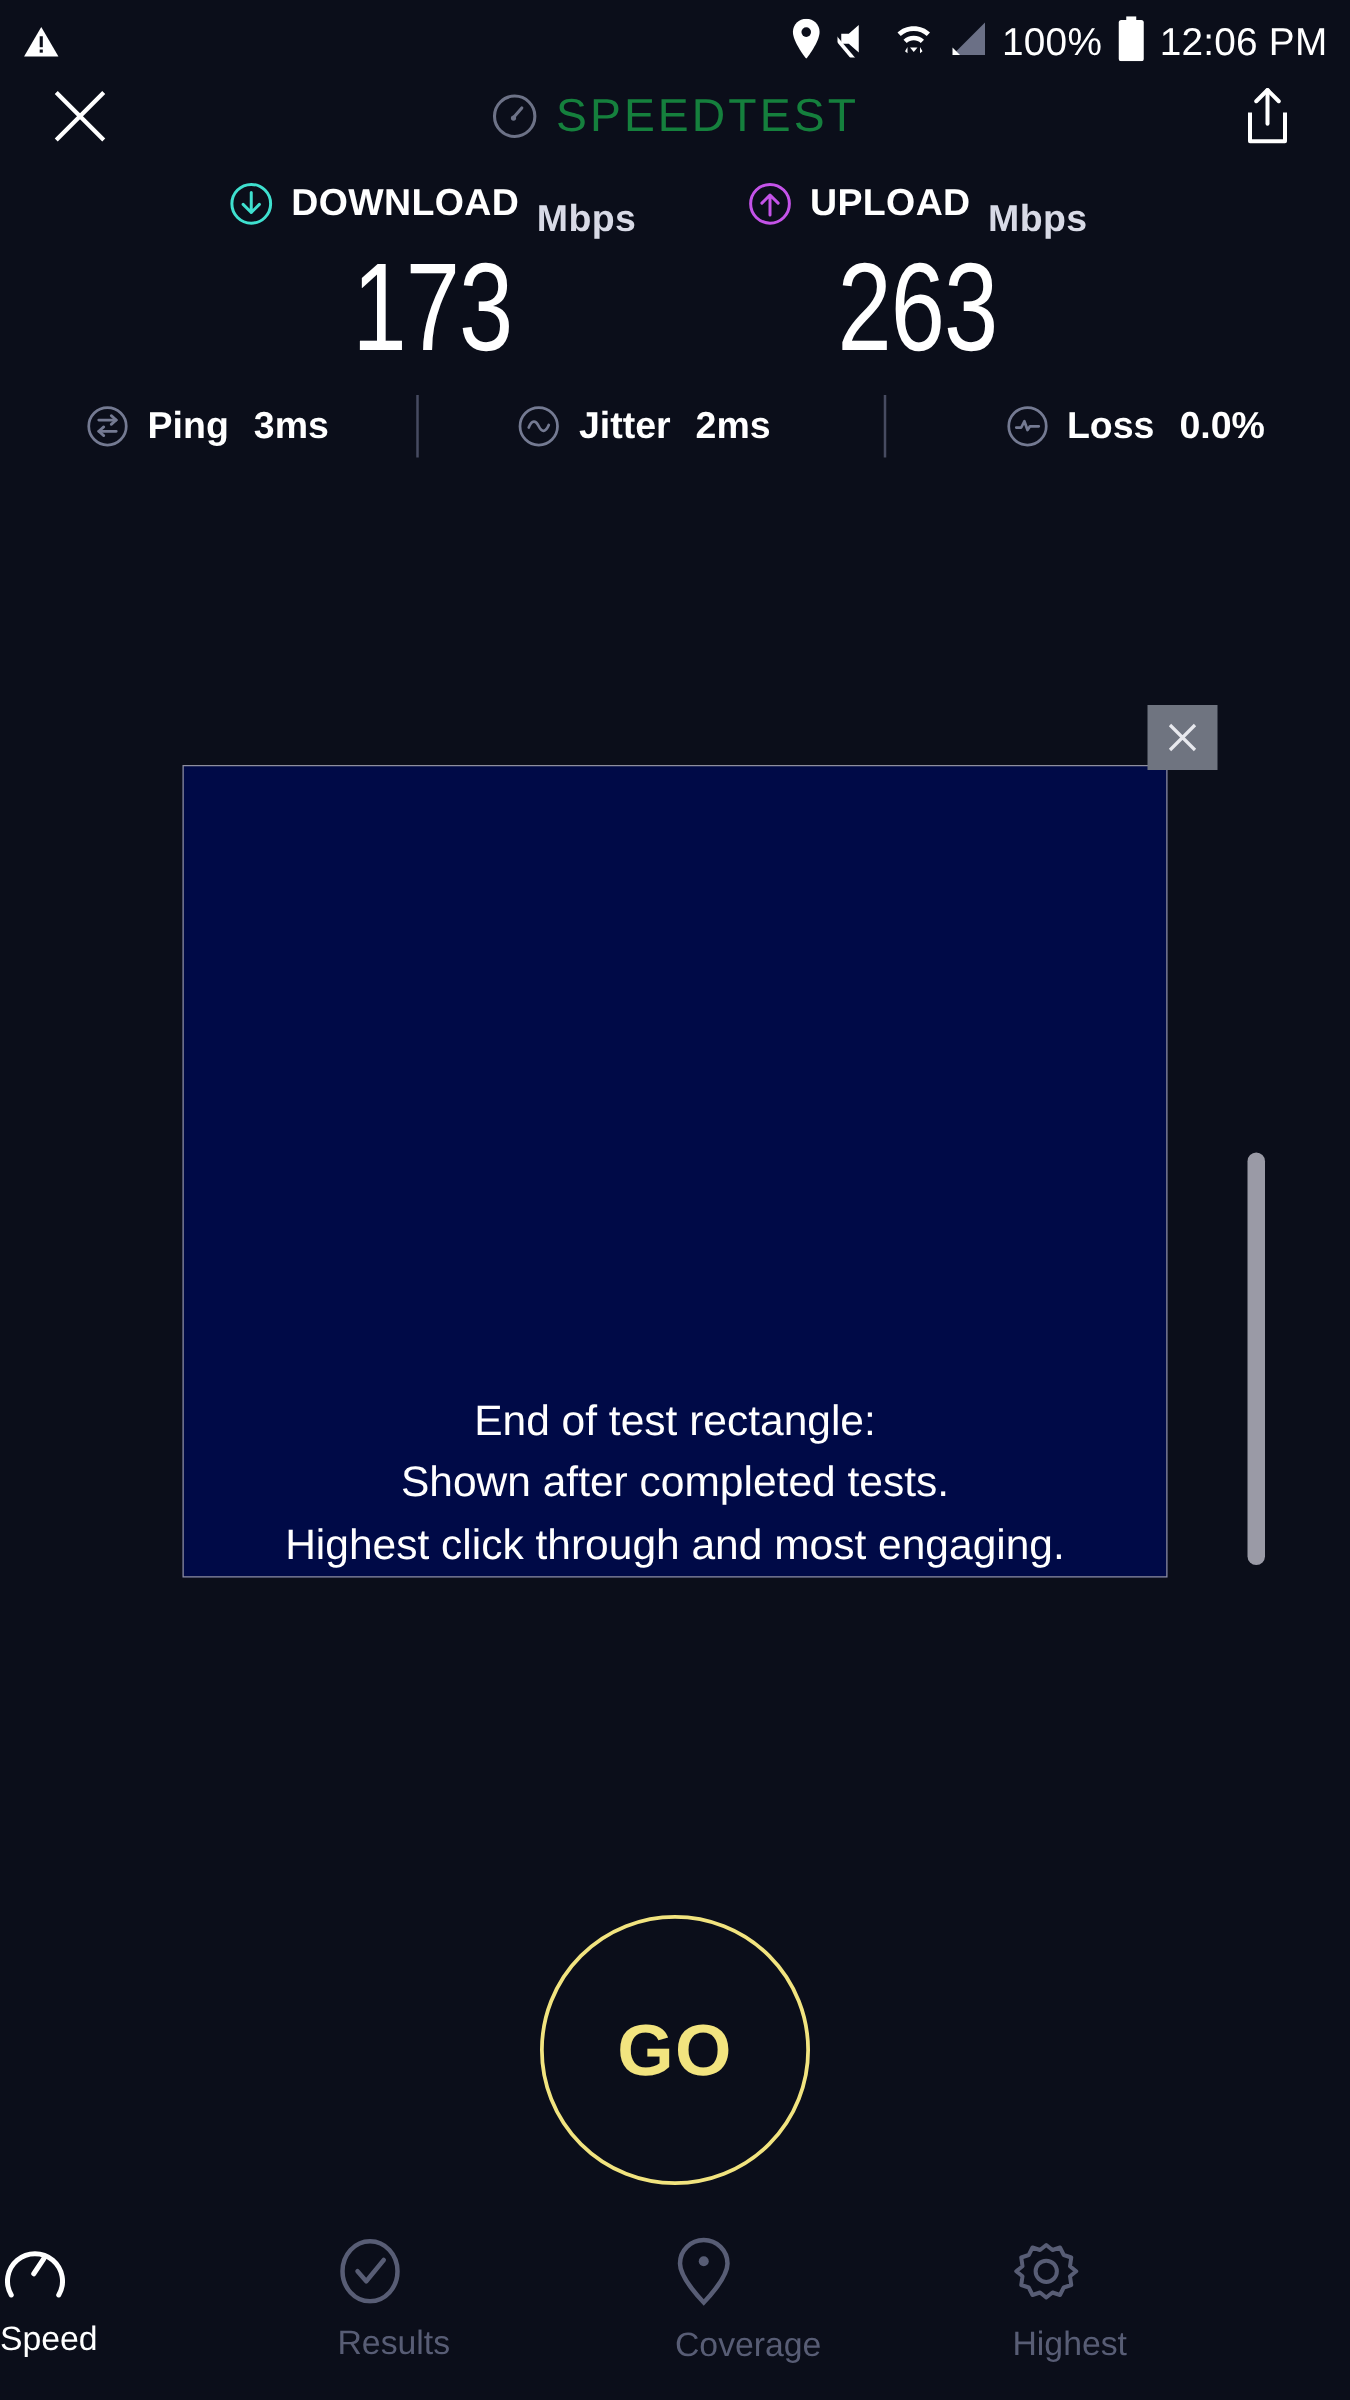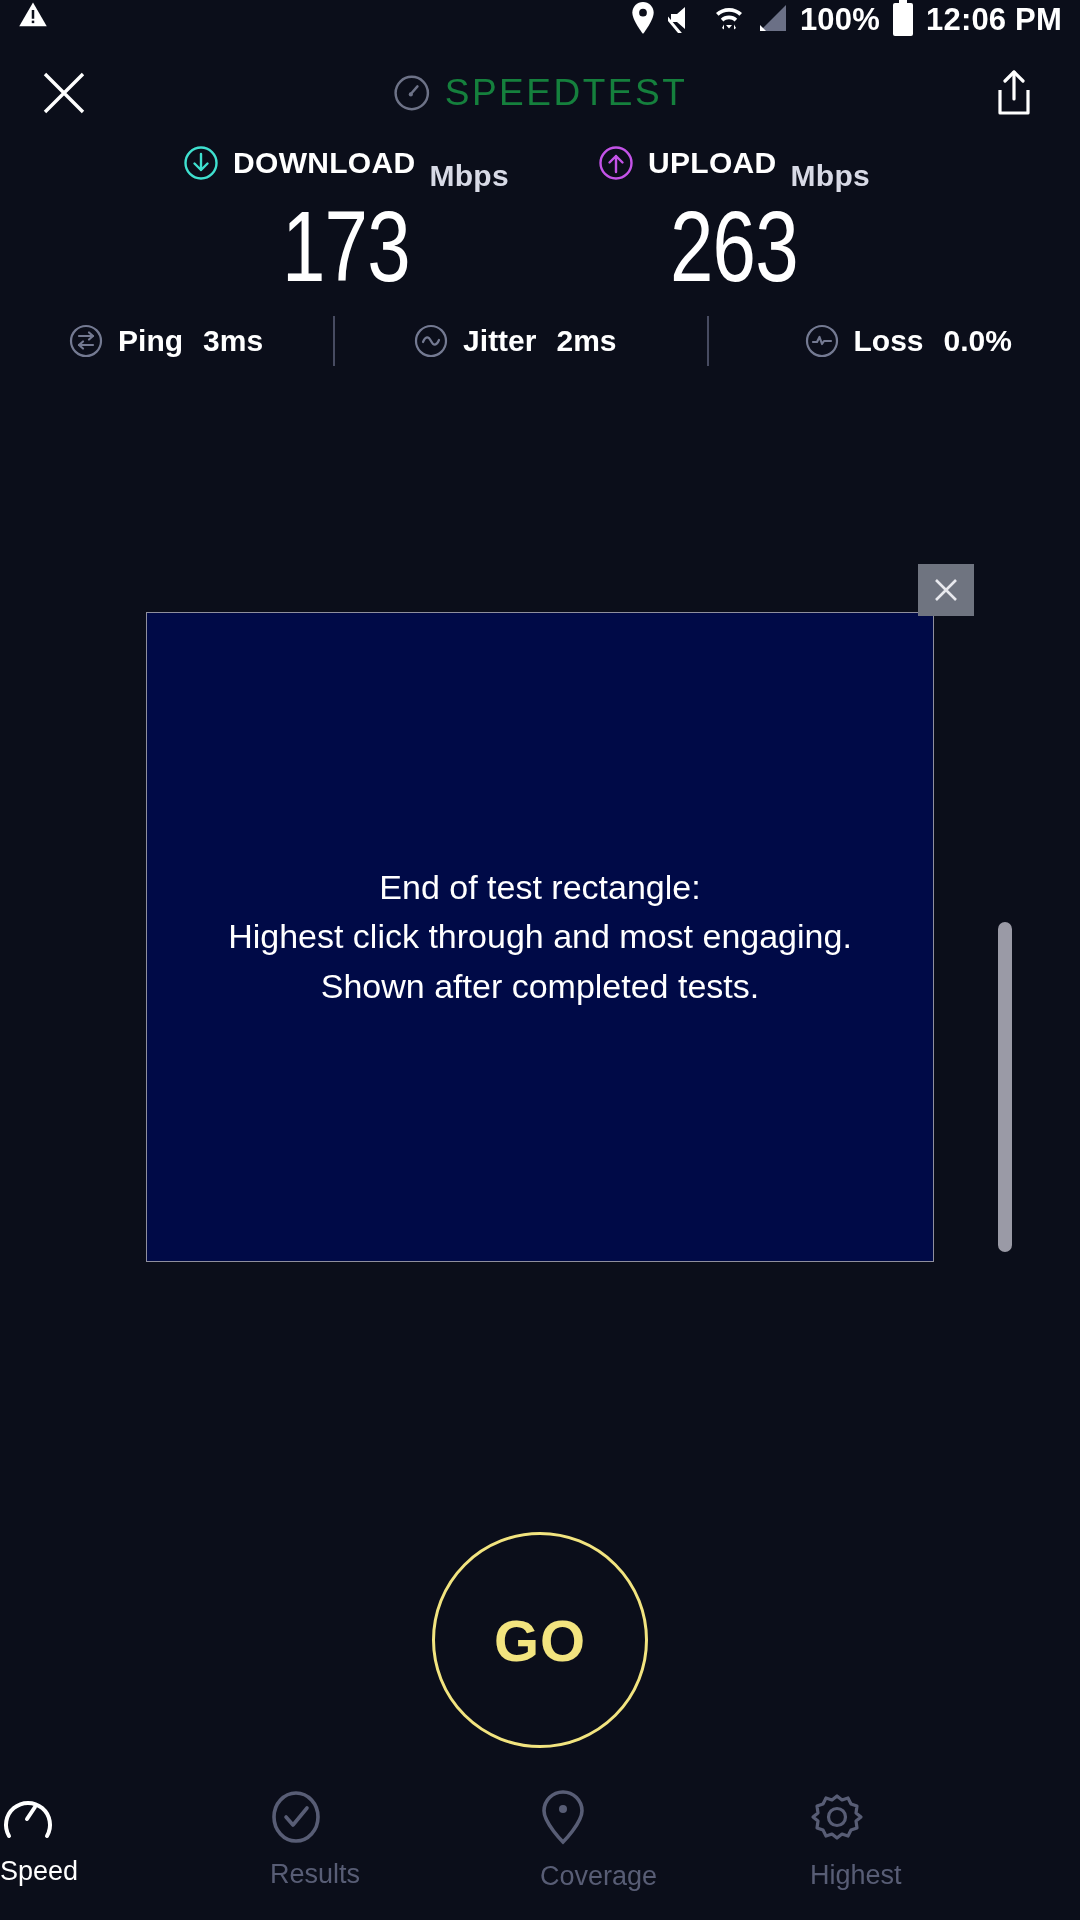--- a/index.html
+++ b/index.html
@@ -7,21 +7,21 @@
     width:1080px; height:1920px;
     background:#0b0e1a;
     font-family:"Liberation Sans", sans-serif;
     overflow:hidden;
   }
   .screen { position:relative; width:1080px; height:1920px; background:#0b0e1a; }
 
   
   .statusbar {
     position:absolute; top:0; left:0; width:1080px; height:54px;
-    display:flex; align-items:flex-start; padding:0 18px;font-weight:bold;
+    display:flex; align-items:flex-end; padding:0 18px;
   }
   .sb-left { display:flex; align-items:center; gap:10px; }
   .sb-right { margin-left:auto; display:flex; align-items:center; gap:12px; }
   .sb-time { color:#ffffff; font-size:31px; letter-spacing:.2px; }
   .sb-batt-text { color:#ffffff; font-size:31px; letter-spacing:.2px; }
 
   
   .appbar {
     position:absolute; top:54px; left:0; width:1080px; height:78px;
     display:flex; align-items:center;
@@ -59,21 +59,21 @@
   
   .ad-wrap { position:absolute; left:146px; top:612px; width:788px; }
   .ad-close {
     position:absolute; right:-40px; top:-48px;
     width:56px; height:52px; background:#6f7480;
     display:flex; align-items:center; justify-content:center;
   }
   .ad-box {
     width:788px; height:650px; background:#000a47;
     border:1px solid #8f8f9e;
-    display:flex; align-items:center; justify-content:center;
+    display:flex; align-items:flex-end; justify-content:center;
   }
   .ad-text { color:#ffffff; font-size:34px; line-height:1.45; text-align:center;
              font-family:"Liberation Sans", sans-serif; }
   .ad-scrollbar { position:absolute; right:-78px; top:310px;
                   width:14px; height:330px; background:#9a9aa6; border-radius:7px; }
 
   
   .go-btn {
     position:absolute; left:50%; top:1532px; transform:translateX(-50%);
     width:216px; height:216px; border-radius:50%;
@@ -238,22 +238,22 @@
 
   <div class="ad-wrap">
     <div class="ad-close">
       <svg width="30" height="30" viewBox="0 0 30 30">
         <path d="M5 5 L25 25 M25 5 L5 25" stroke="#e8e9ee" stroke-width="2.6" fill="none"></path>
       </svg>
     </div>
     <div class="ad-box">
       <div class="ad-text">
         <div>End of test rectangle:</div>
+        <div>Shown after completed tests.</div>
         <div>Highest click through and most engaging.</div>
-        <div>Shown after completed tests.</div>
       </div>
     </div>
     <div class="ad-scrollbar"></div>
   </div>
 
   <div class="go-btn">
     <span class="go-label">GO</span>
   </div>
 
   <div class="bottomnav">

